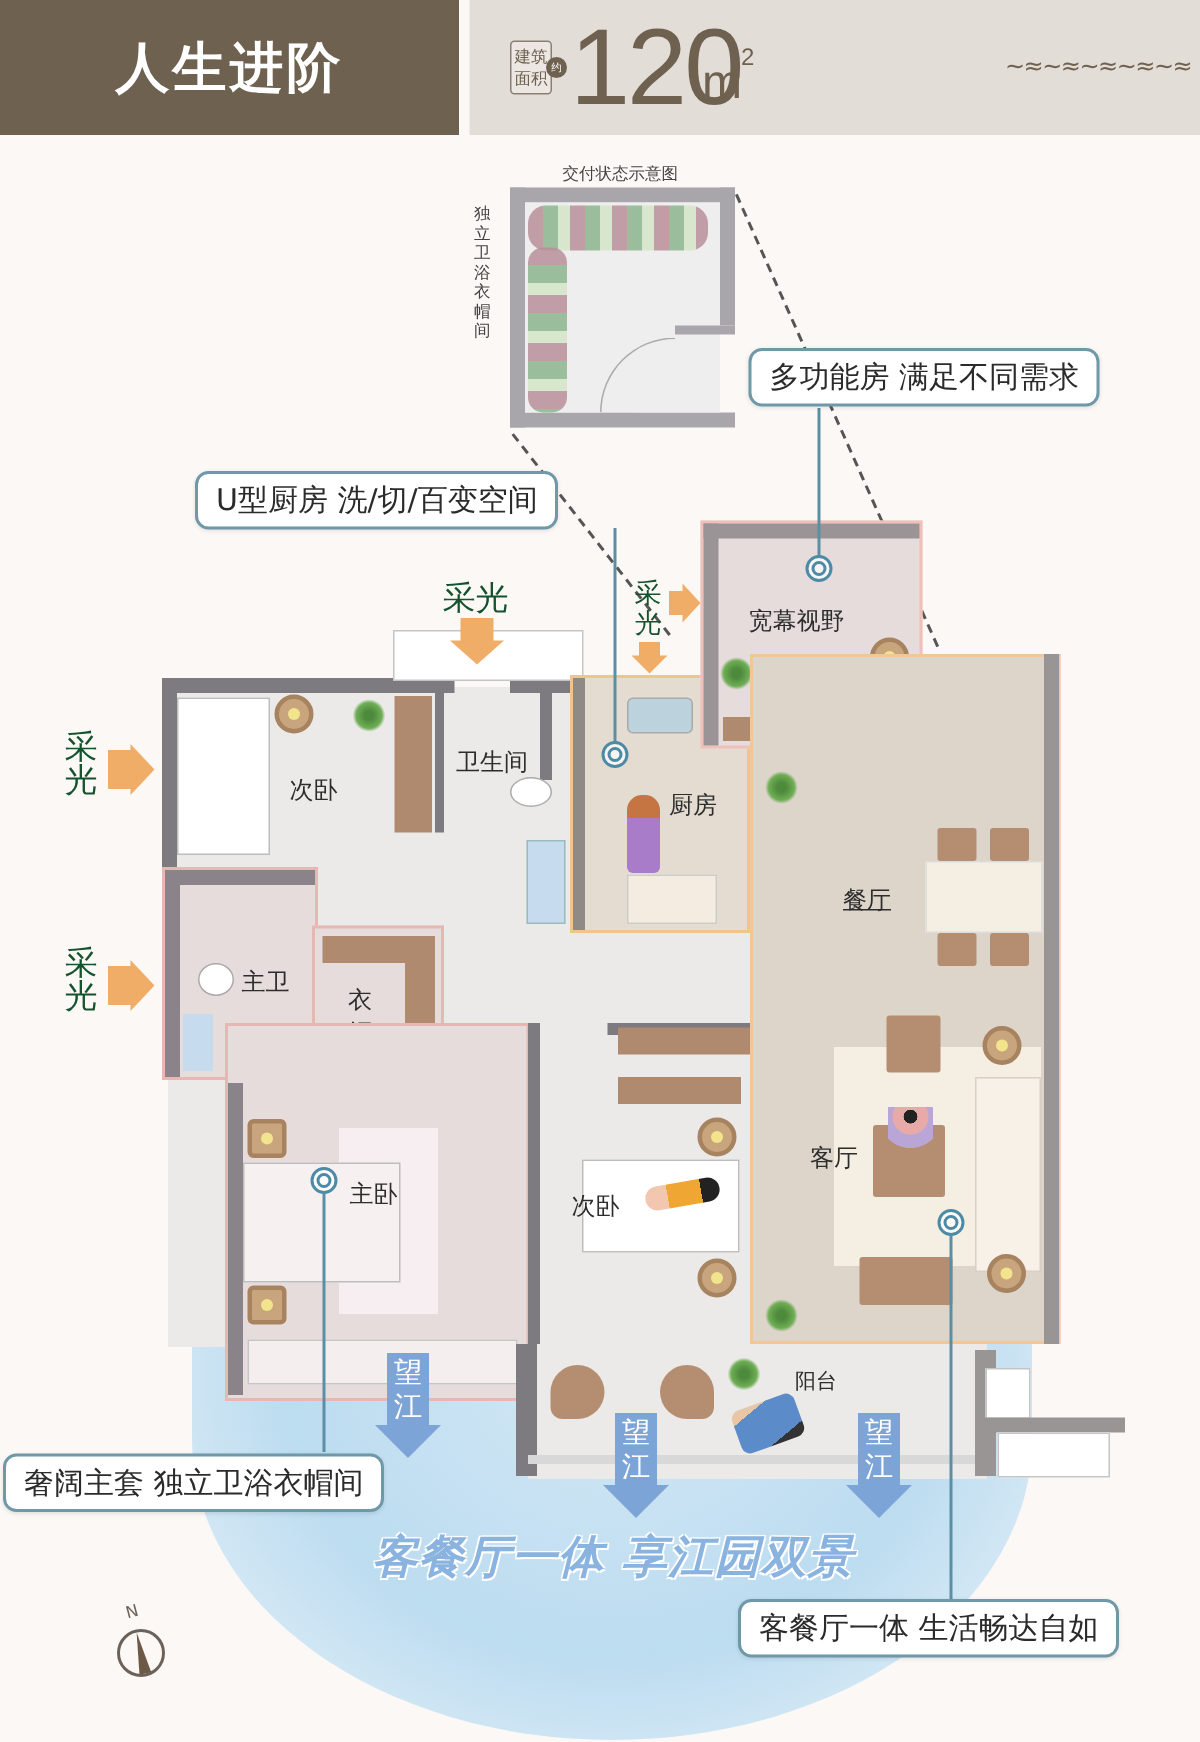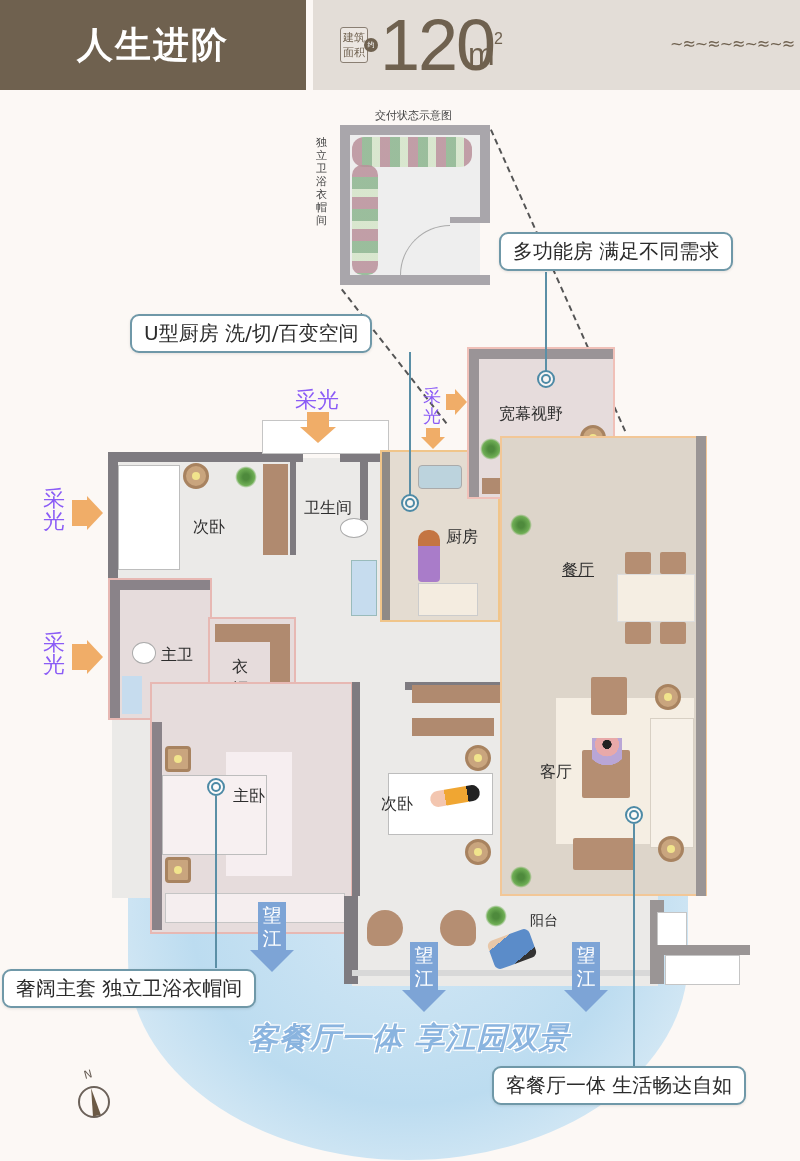--- a/index.html
+++ b/index.html
@@ -68,21 +68,21 @@
     background: #fff; border: 2px solid #6f98a8; border-radius: 9px;
     font-size: 20px; color: #2b2b2b; padding: 4px 12px; white-space: nowrap;
     box-shadow: 0 1px 3px rgba(0,0,0,0.1);
   }
   .vline { width: 2px; background: #5b8fa6; }
   .target { width: 18px; height: 18px; border-radius: 50%; border: 2px solid #4d8aa6; background: rgba(255,255,255,0.7); }
   .target::after { content: ""; position: absolute; left: 4px; top: 4px; width: 6px; height: 6px; border-radius: 50%; border: 2px solid #4d8aa6; box-sizing: content-box; margin: -2px; }
   .dash { border-left: 2px dashed #555; height: 0; transform-origin: 0 0; }
 
   
-  .light-v { color: #8b5cf6; font-size: 22px; line-height: 24px; text-align: center; }
+  .light-v { color: #14532d; font-size: 22px; line-height: 24px; text-align: center; }
   .arrow-right { width: 0; height: 0; border-top: 17px solid transparent; border-bottom: 17px solid transparent; border-left: 16px solid #f0ad68; }
   .arrow-shaft-h { background: #f0ad68; }
   .arrow-down { width: 0; height: 0; border-left: 18px solid transparent; border-right: 18px solid transparent; border-top: 16px solid #f0ad68; }
 
   
   .river-box { background: #7da4d6; color: #fff; font-size: 19px; text-align: center; line-height: 22px; }
   .river-tip { width: 0; height: 0; border-left: 22px solid transparent; border-right: 22px solid transparent; border-top: 22px solid #7da4d6; }
 
   .slogan {
     left: 248px; top: 1018px; font-size: 30px; font-weight: bold; font-style: italic;
@@ -164,21 +164,21 @@
   <div class="abs plant" style="left:480px;top:438px;"></div>
   <div class="abs room-label" style="left:499px;top:404px;">宽幕视野</div>
 
   <div class="abs floor-beige" style="left:500px;top:436px;width:207px;height:460px;border:2px solid #f2c797;"></div>
   <div class="abs wall" style="left:696px;top:436px;width:10px;height:460px;background:#9a9595;"></div>
   <div class="abs" style="left:617px;top:574px;width:78px;height:48px;background:#f5eee3;border:1px solid #ddd;"></div>
   <div class="abs chair" style="left:625px;top:552px;width:26px;height:22px;"></div>
   <div class="abs chair" style="left:660px;top:552px;width:26px;height:22px;"></div>
   <div class="abs chair" style="left:625px;top:622px;width:26px;height:22px;"></div>
   <div class="abs chair" style="left:660px;top:622px;width:26px;height:22px;"></div>
-  <div class="abs room-label" style="left:562px;top:560px;text-decoration:underline;">餐厅</div>
+  <div class="abs room-label" style="left:562px;top:590px;text-decoration:underline;">餐厅</div>
   <div class="abs" style="left:556px;top:698px;width:138px;height:146px;background:#f5eee3;"></div>
   <div class="abs chair" style="left:591px;top:677px;width:36px;height:38px;"></div>
   <div class="abs chair" style="left:582px;top:750px;width:48px;height:48px;"></div>
   <div class="abs" style="left:592px;top:738px;width:30px;height:32px;background:radial-gradient(circle at 50% 20%,#222 0 15%,#e8a9a9 16% 40%,#b9a6d6 41% 70%,rgba(0,0,0,0) 71%);"></div>
   <div class="abs" style="left:650px;top:718px;width:44px;height:130px;background:#f7f1e8;border:1px solid #d8d0c4;"></div>
   <div class="abs chair" style="left:573px;top:838px;width:62px;height:32px;"></div>
   <div class="abs lamp" style="left:655px;top:684px;"></div>
   <div class="abs lamp" style="left:658px;top:836px;"></div>
   <div class="abs plant" style="left:510px;top:514px;"></div>
   <div class="abs plant" style="left:510px;top:866px;"></div>

